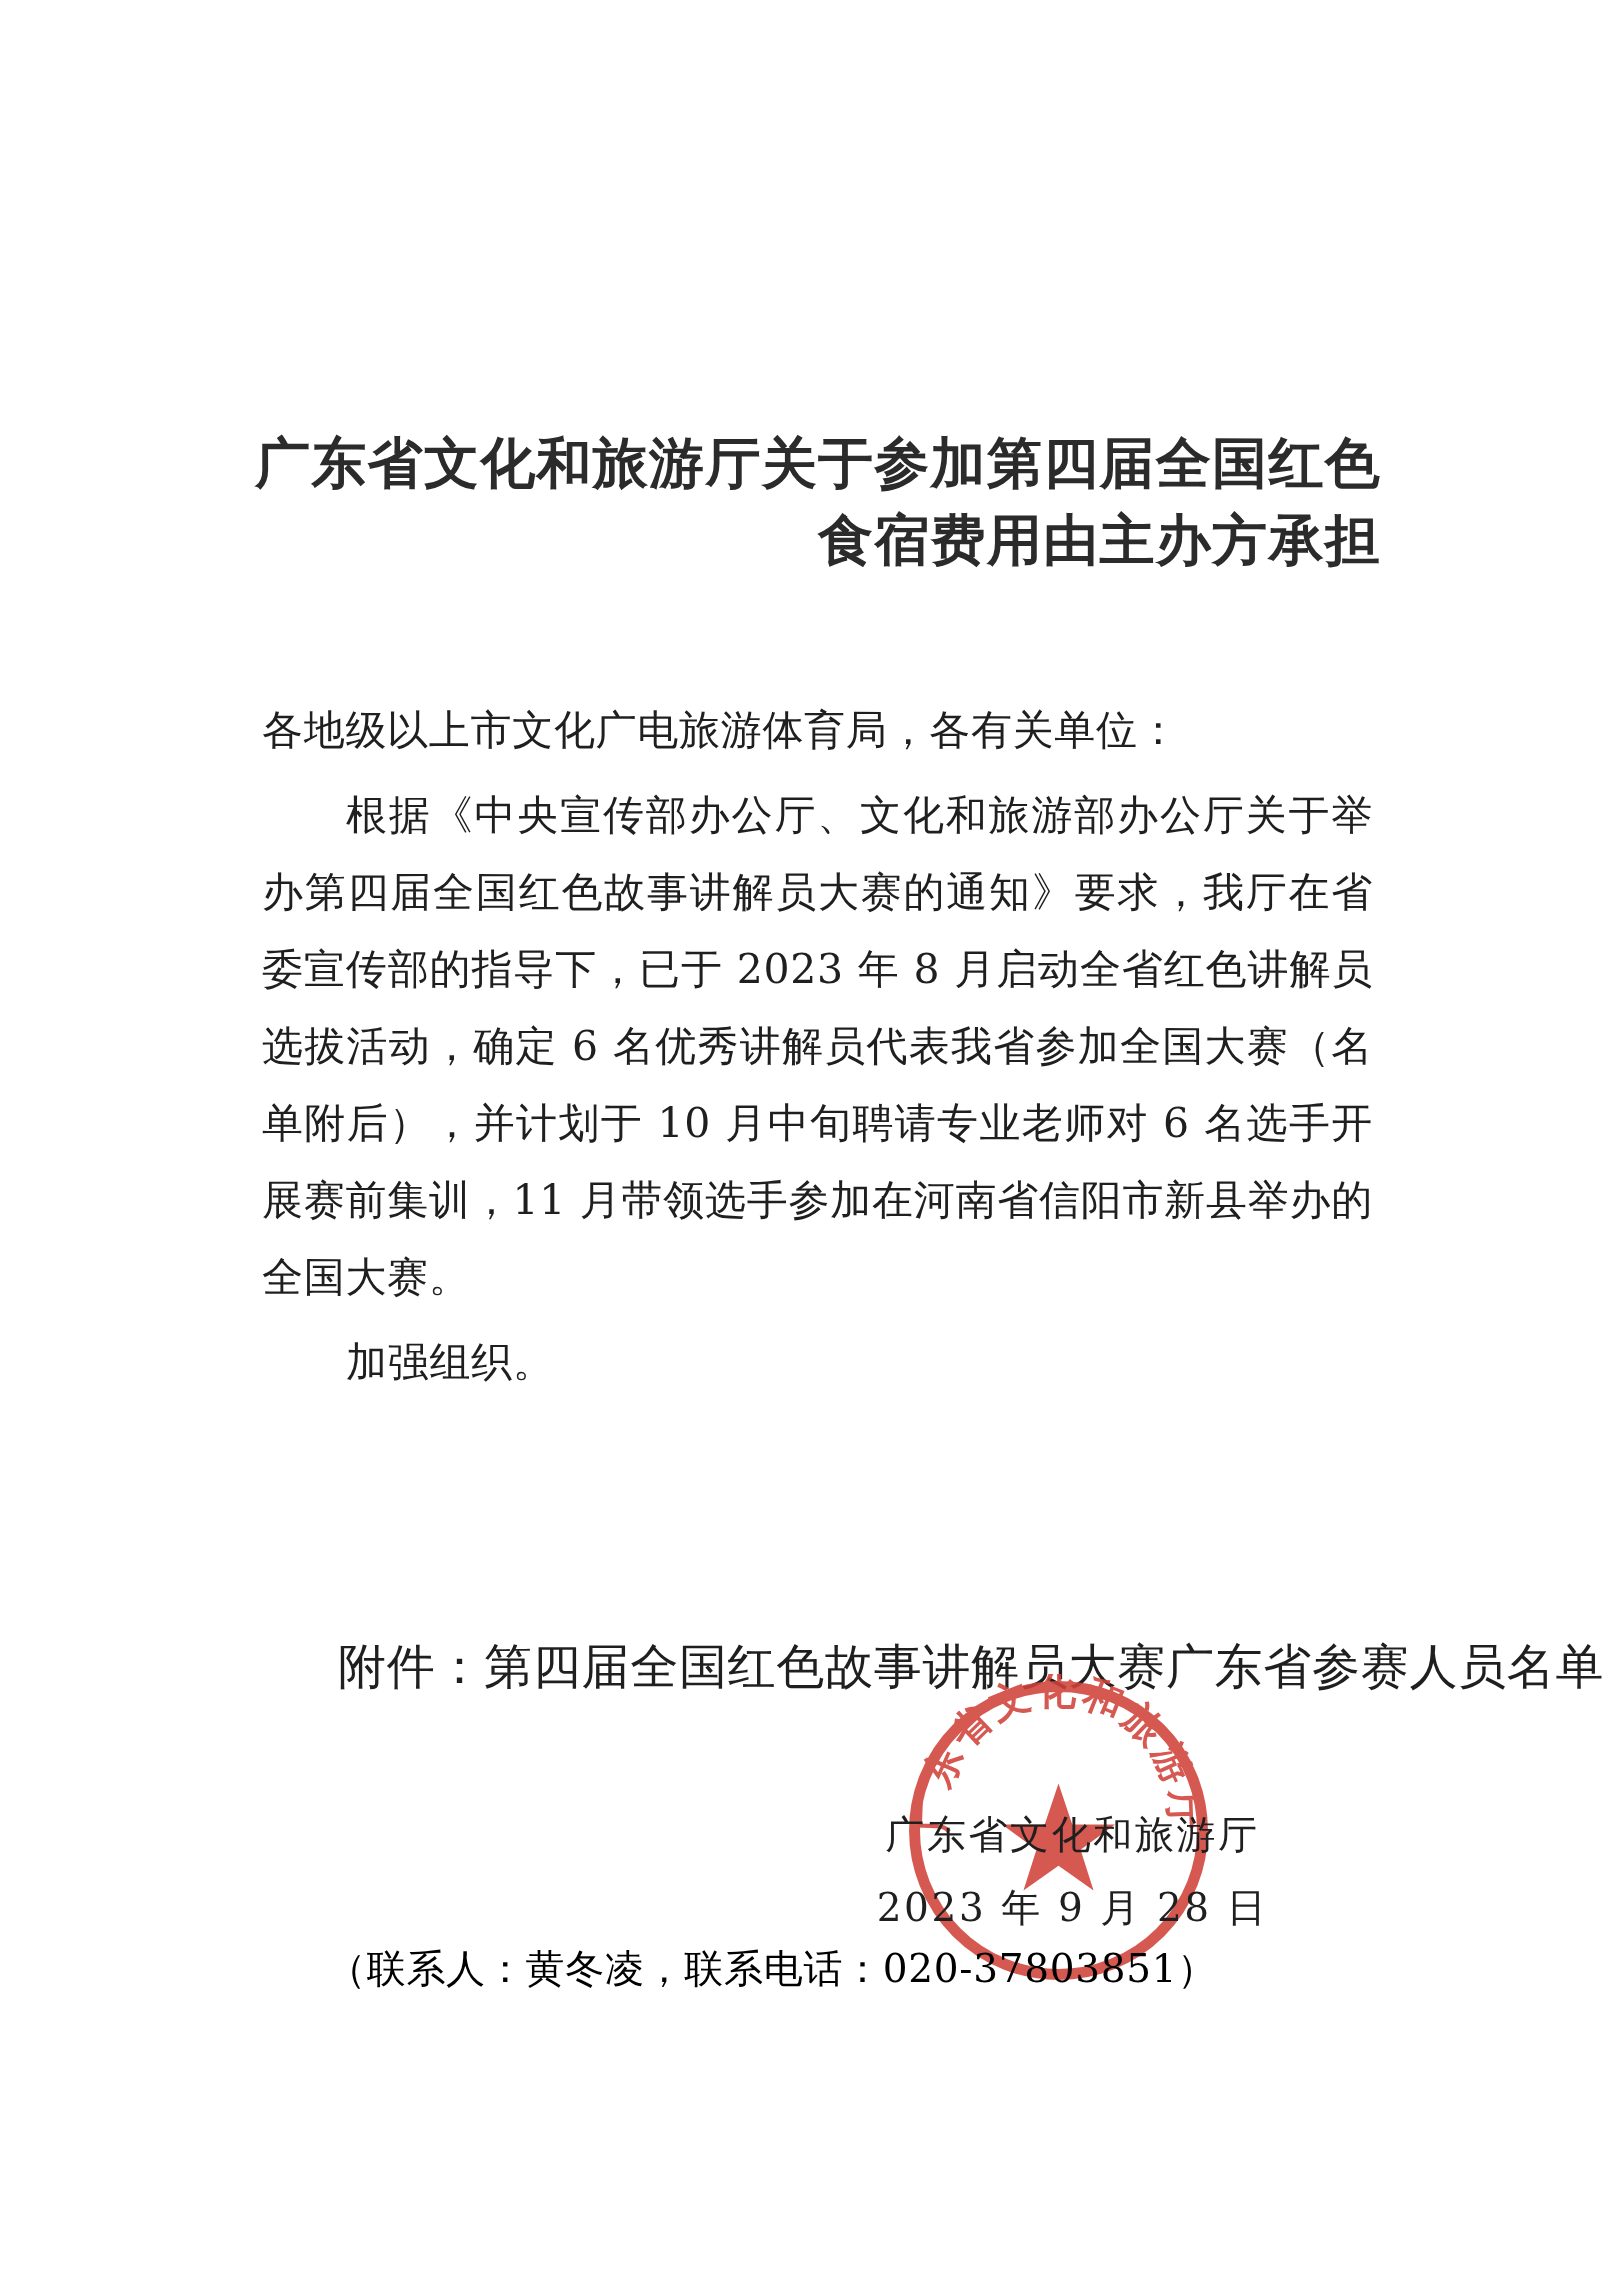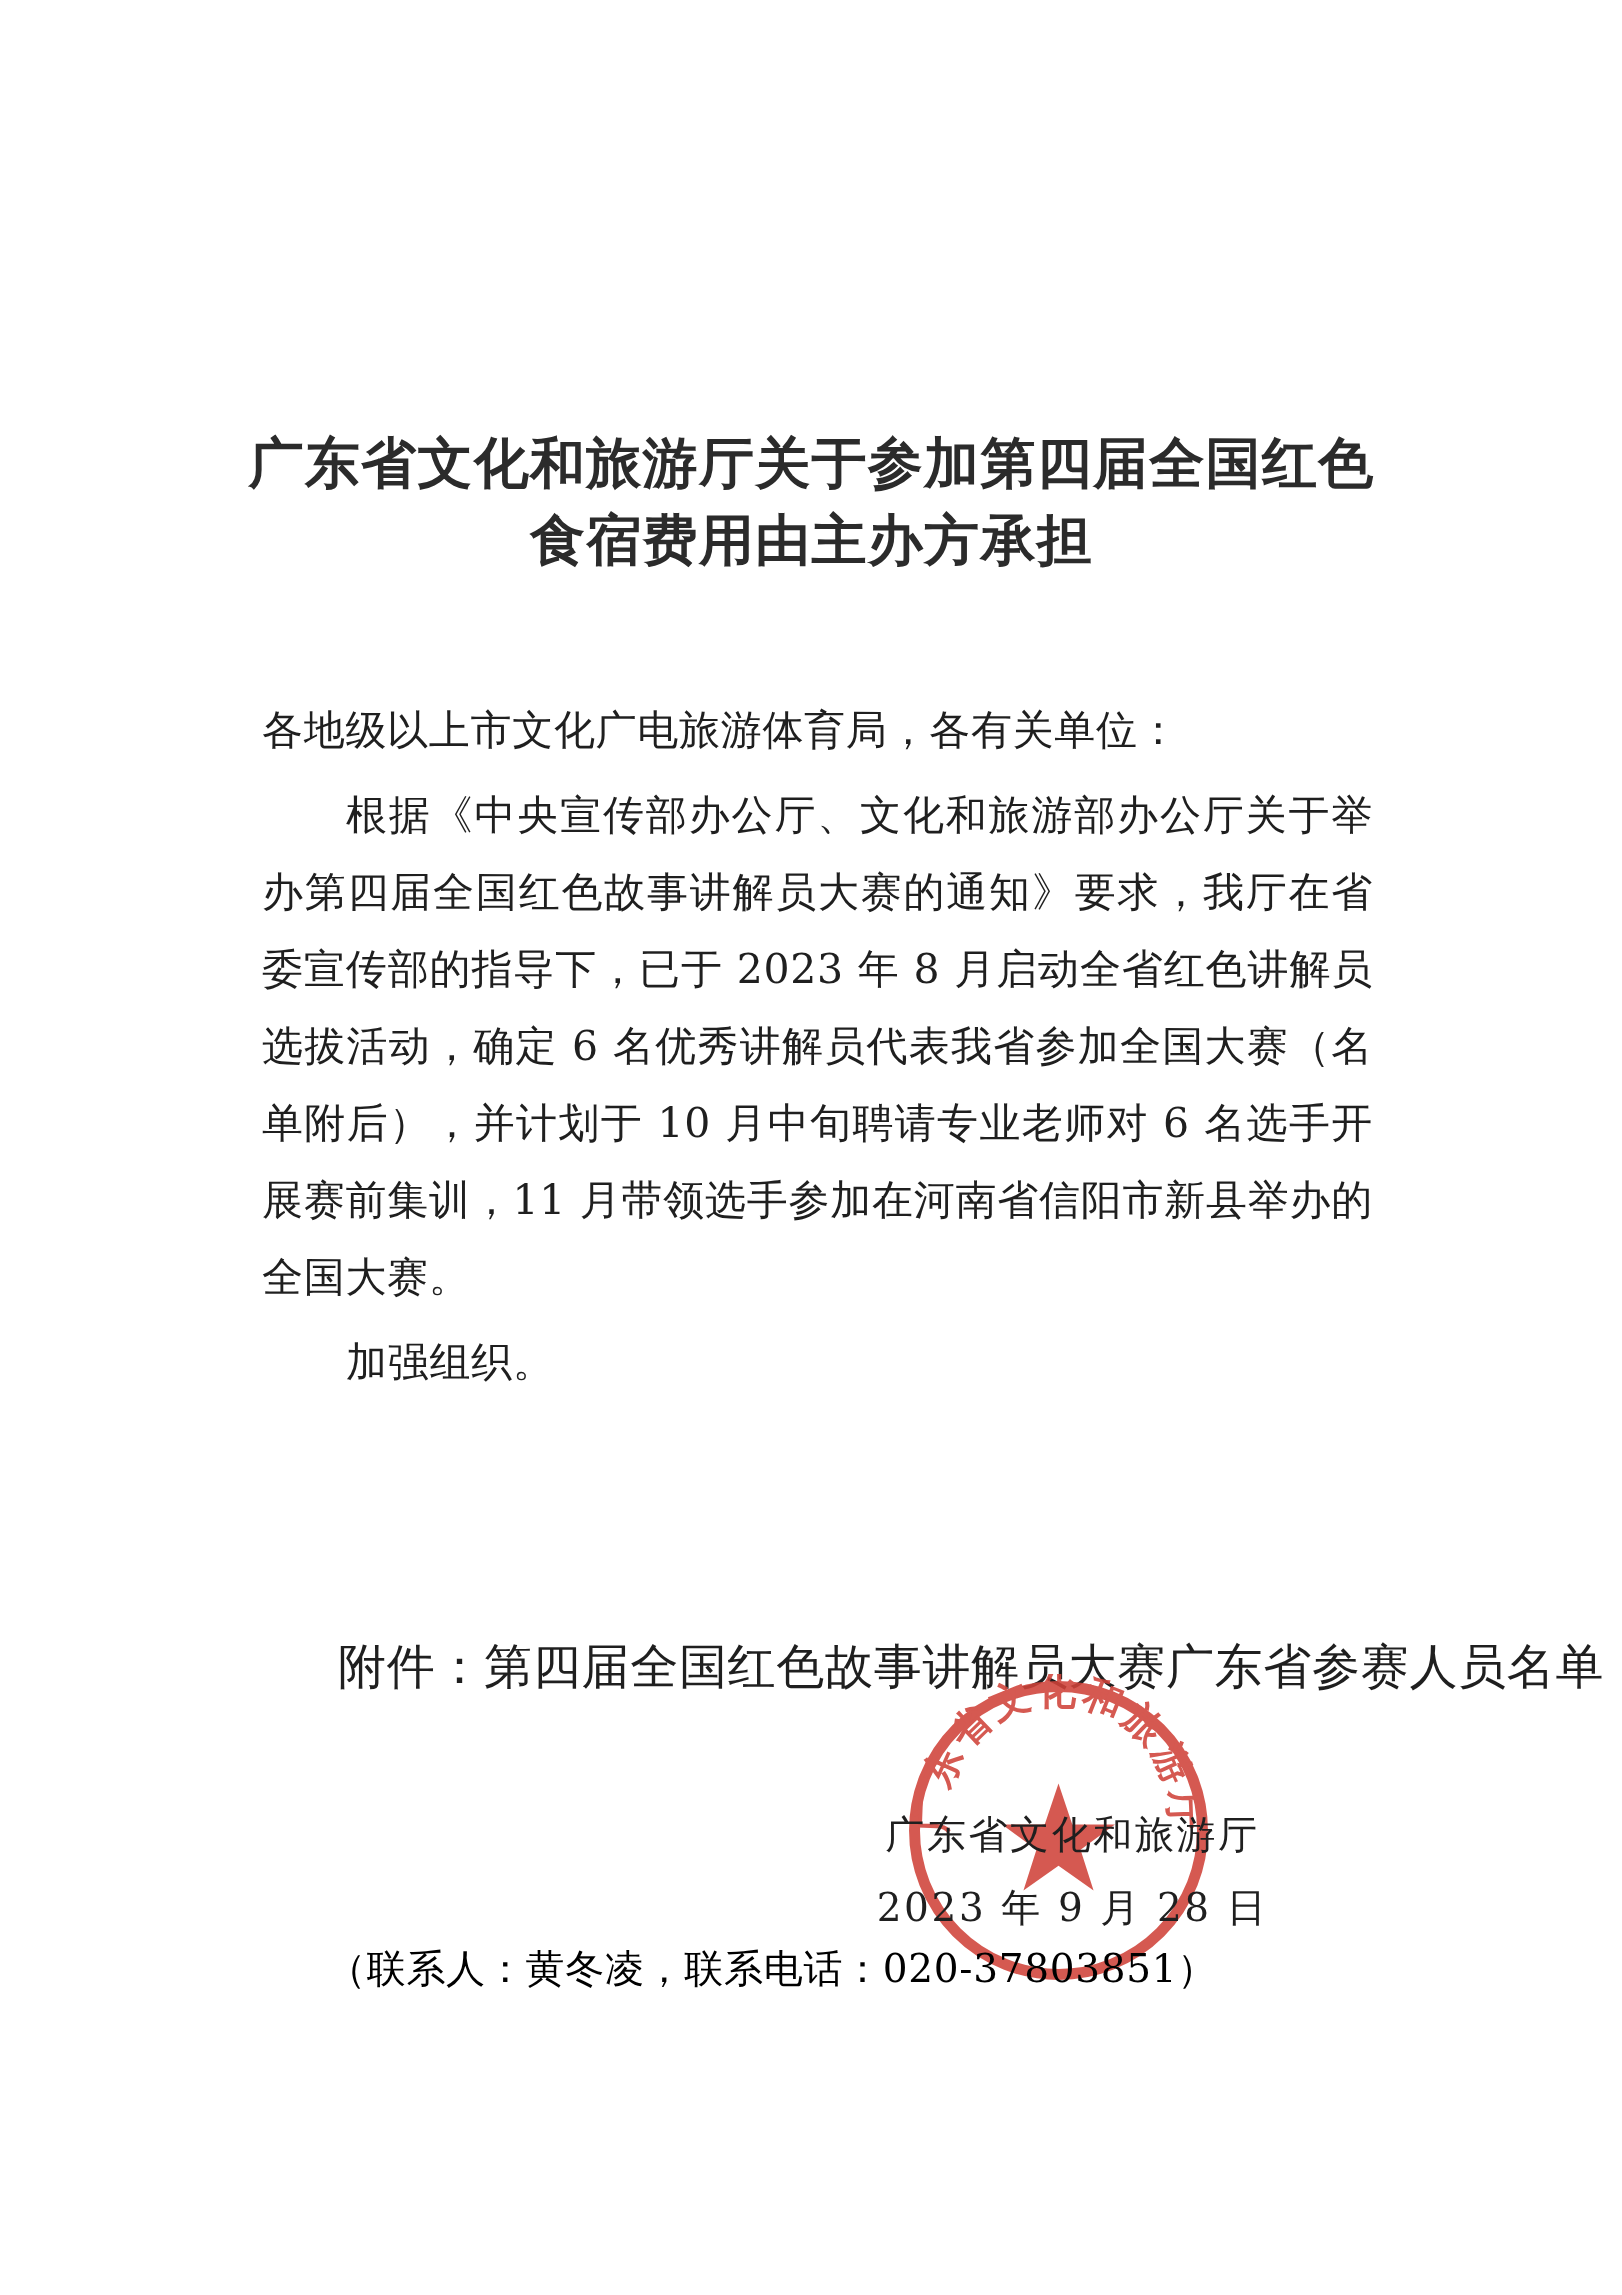--- a/index.html
+++ b/index.html
@@ -17,21 +17,21 @@
     background: #ffffff;
     overflow: hidden;
   }
 
   
   .title-block {
     position: absolute;
     left: 242px;
     top: 425px;
     width: 1139px;
-    text-align: center;
+    text-align: right;
   }
   .title-line {
     font-family: "DejaVu Sans", "Liberation Sans", sans-serif;
     font-weight: 700;
     font-size: 55px;
     line-height: 77px;
     letter-spacing: 1.3px;
     color: #2b2b2b;
     white-space: nowrap;
   }

